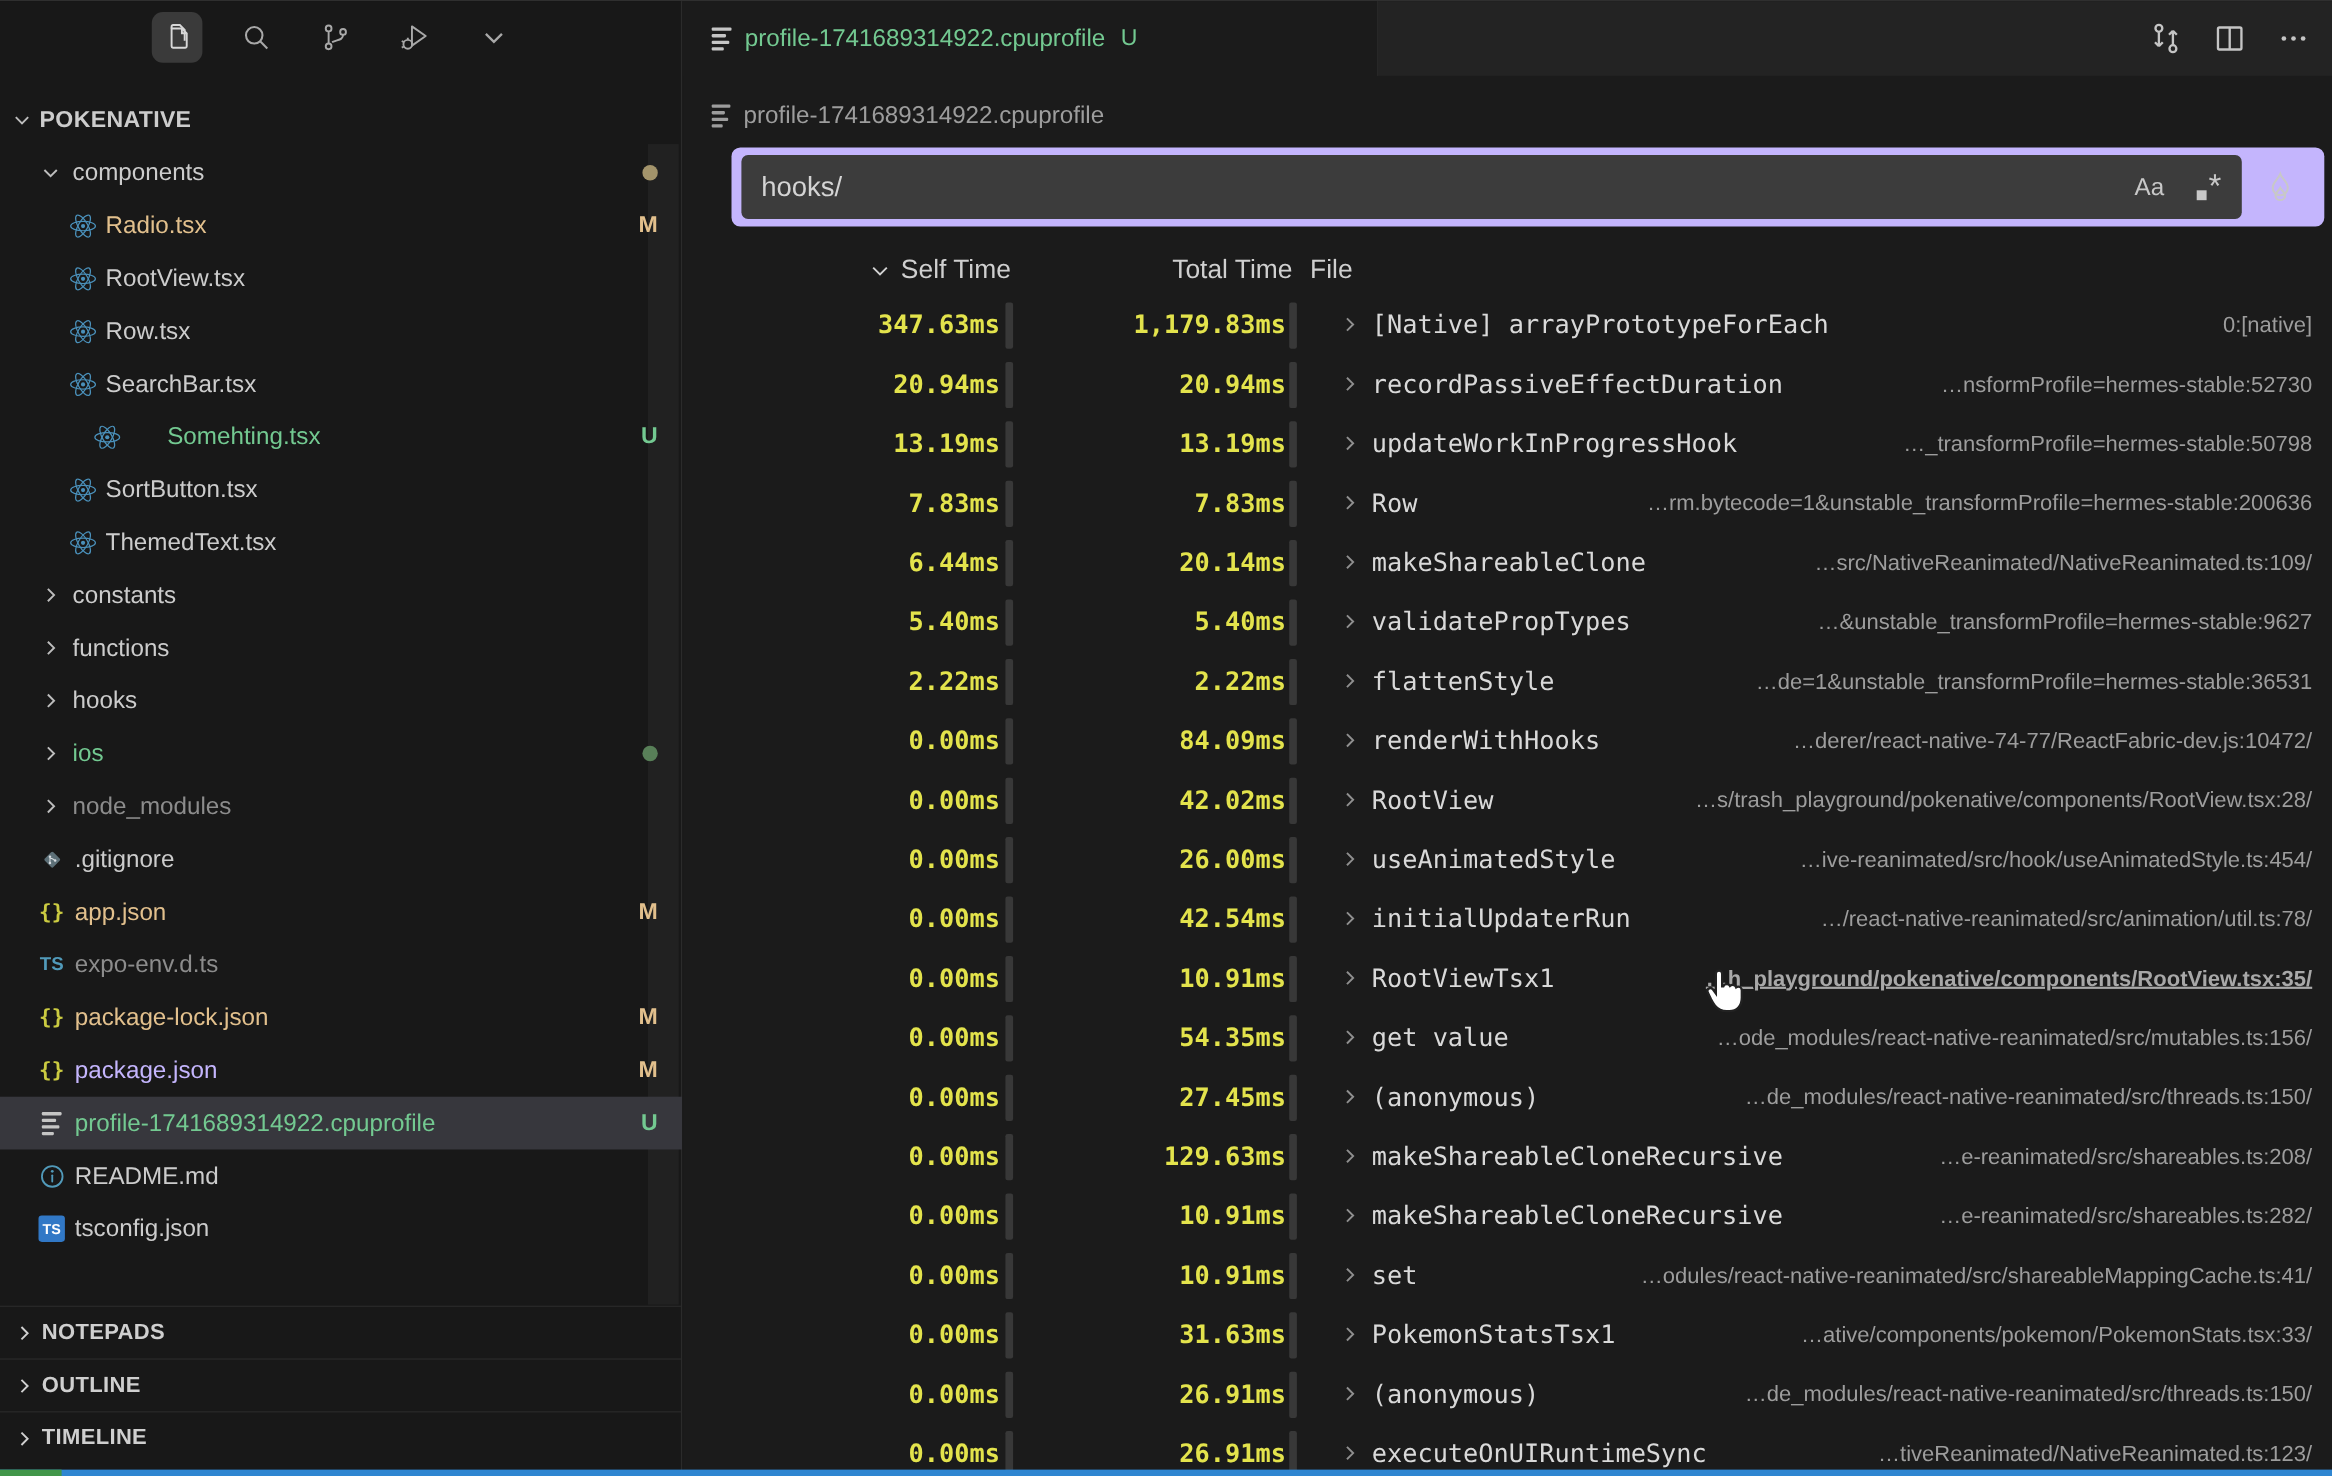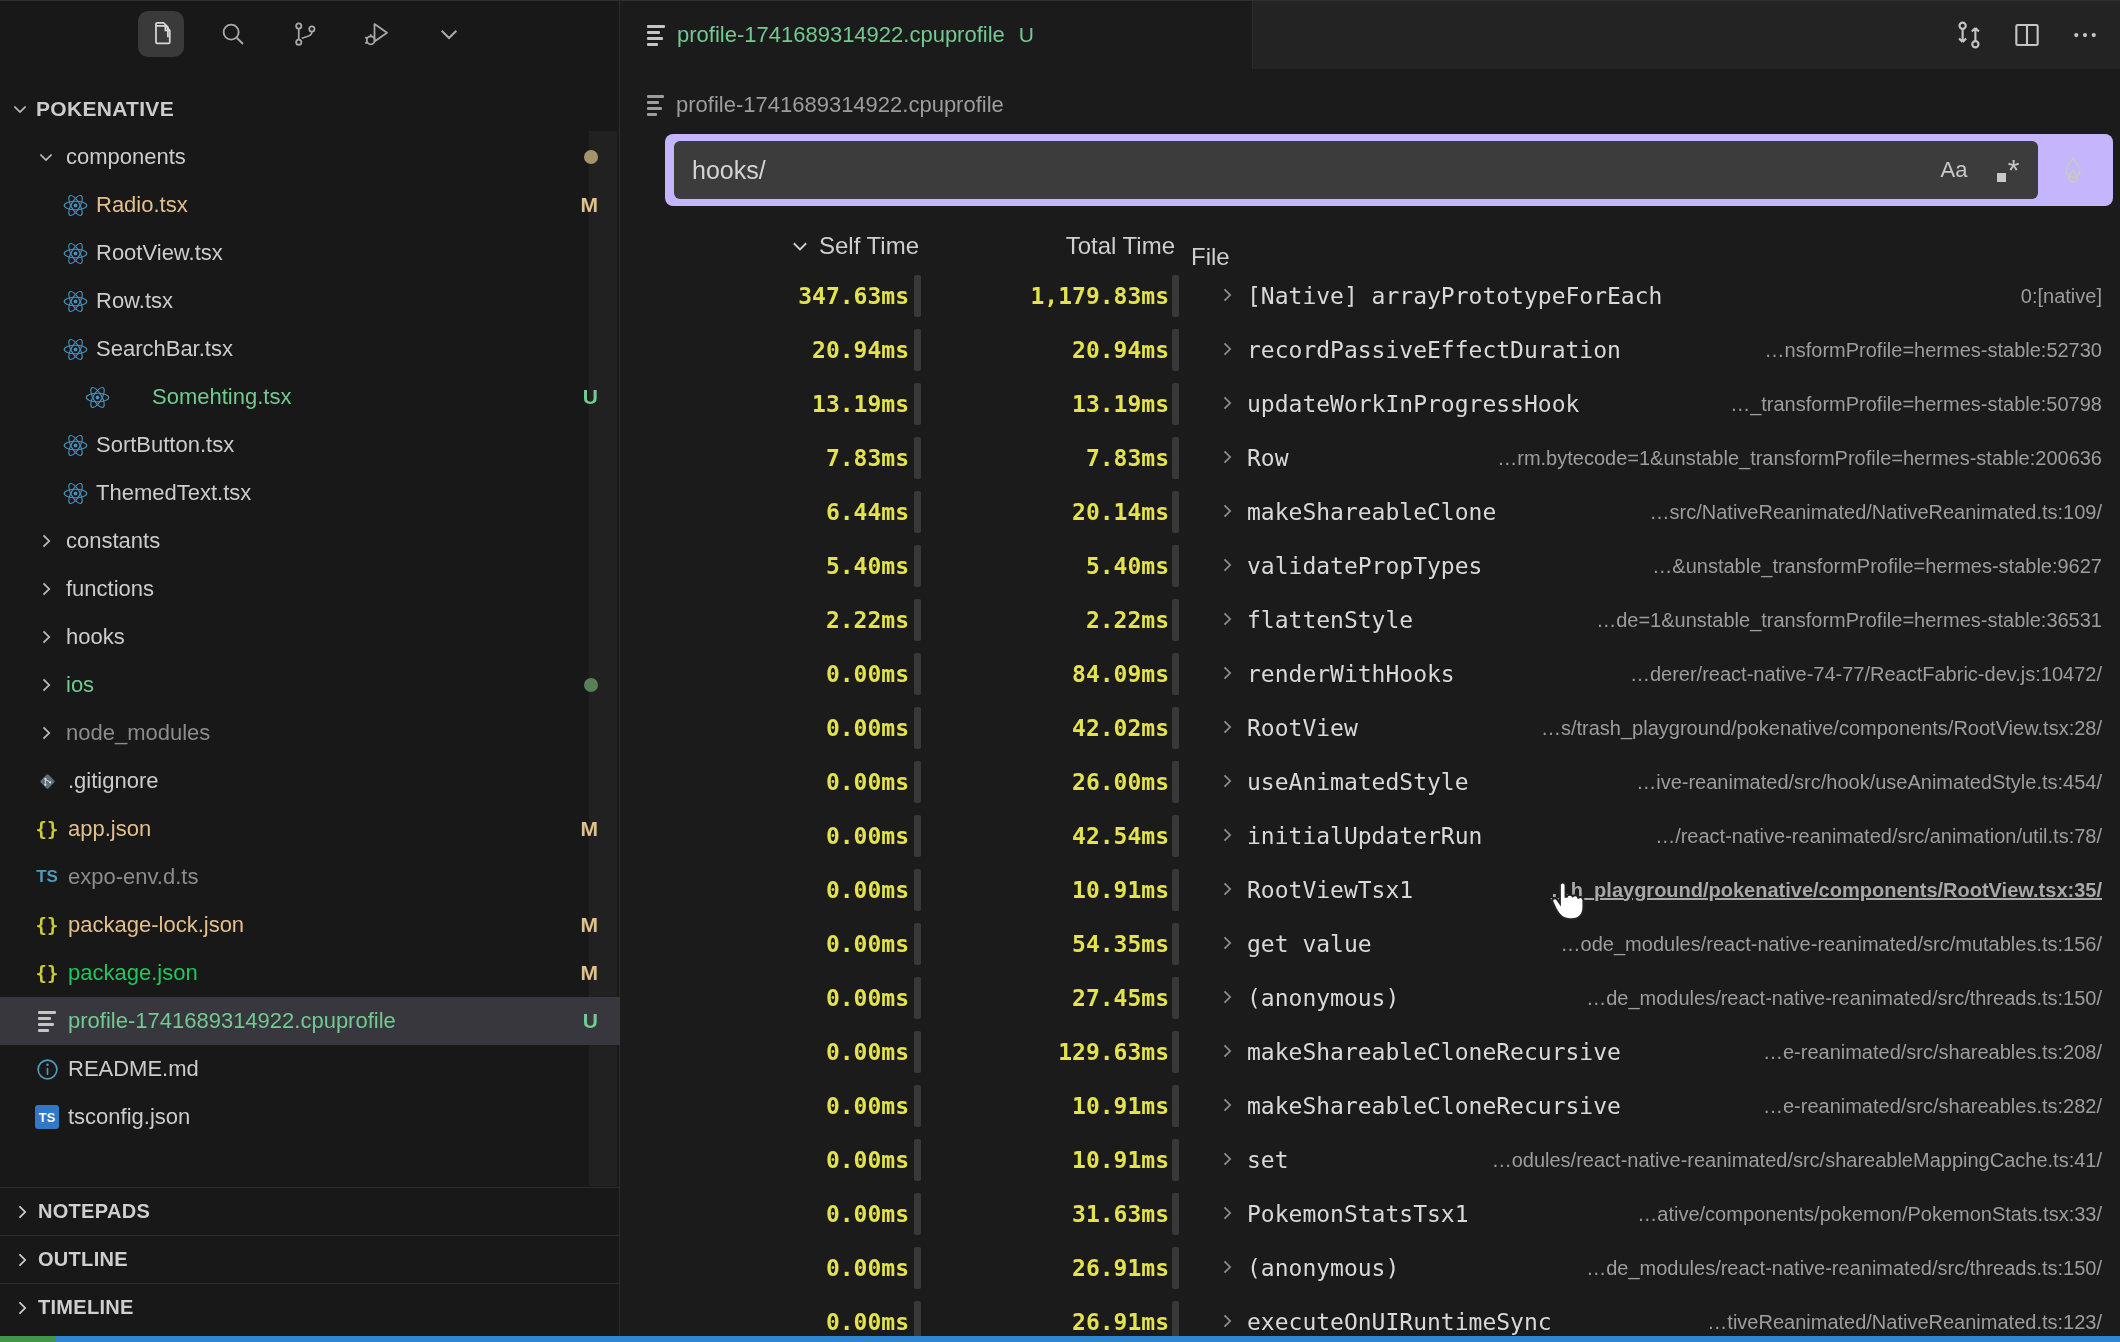--- a/index.html
+++ b/index.html
@@ -45,21 +45,21 @@
   #filter-text{margin-left:18px;font-size:25px;color:#d4d4d4;}
   #filter-opts{position:absolute;right:10px;top:0;height:58px;display:flex;align-items:center;gap:14px;color:#c8c8c8;}
   .opt-btn{height:40px;min-width:40px;display:flex;align-items:center;justify-content:center;font-size:22px;border-radius:5px;}
   .rx-sq{display:inline-block;width:9px;height:9px;background:#c8c8c8;margin-right:2px;margin-top:14px;}
   .rx-star{font-size:30px;line-height:10px;vertical-align:top;}
   #flame-btn{position:absolute;right:18px;top:14px;width:44px;height:44px;display:flex;align-items:center;justify-content:center;color:#c8c8c8;}
   
   #thead{position:absolute;left:0;top:220px;width:1499px;height:50px;font-size:24px;color:#cfcfcf;}
   #th-self{position:absolute;left:0;top:0;width:298px;height:50px;display:flex;align-items:center;justify-content:flex-end;gap:8px;}
   #th-total{position:absolute;left:306px;top:0;width:248px;height:50px;display:flex;align-items:center;justify-content:flex-end;}
-  #th-file{position:absolute;left:570px;top:0;height:50px;display:flex;align-items:flex-end;}
+  #th-file{position:absolute;left:570px;top:0;height:50px;display:flex;align-items:center;}
   #tbody{position:absolute;left:0;top:268px;width:1499px;height:1068px;overflow:hidden;}
   .prow{position:absolute;left:0;width:1499px;height:54px;}
   .pv{position:absolute;top:0;height:54px;display:flex;align-items:center;justify-content:flex-end;
       font-family:"DejaVu Sans Mono",monospace;font-size:23px;font-weight:bold;color:#e3e34c;white-space:pre;}
   .pv.self{left:0;width:288px;}
   .pv.total{left:300;width:248px;}
   .sep{position:absolute;top:6px;width:7px;height:42px;background:#383838;border-radius:2px;}
   .sep.s1{left:293px;}
   .sep.s2{left:551px;}
   .fn-chev{position:absolute;left:596px;top:16px;color:#8f8f8f;}
@@ -289,21 +289,21 @@
             <span class="ficon">
               <span class="ic-json">{}</span>
             </span>
             <span class="lbl" style="color:#e2c08d">package-lock.json</span>
             <span class="right" style="color:#e2c08d">M</span>
           </div>
           <div class="trow" style="padding-left: 30px;">
             <span class="ficon">
               <span class="ic-json">{}</span>
             </span>
-            <span class="lbl" style="color:#22c55e">package.json</span>
+            <span class="lbl" style="color:#c4b5fd">package.json</span>
             <span class="right" style="color:#e2c08d">M</span>
           </div>
           <div class="trow selected" style="padding-left: 30px;">
             <span class="ficon">
               <span class="ic-lines">
                 <i style="width:18px"></i>
                 <i style="width:13px"></i>
                 <i style="width:16px"></i>
                 <i style="width:11px"></i>
               </span>

